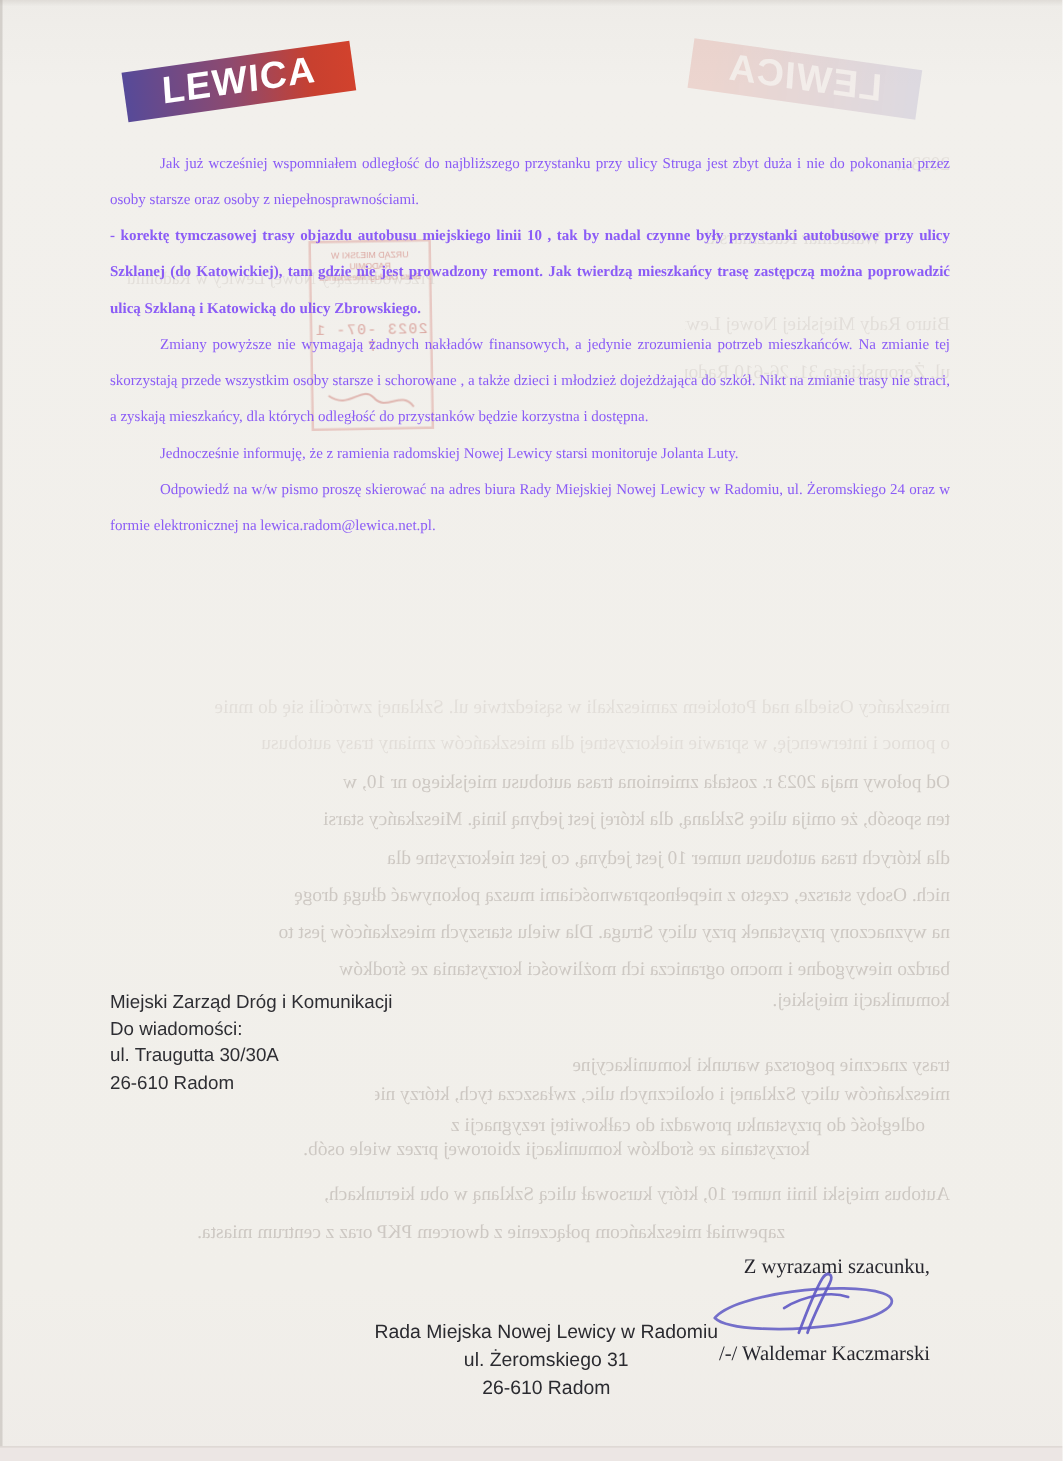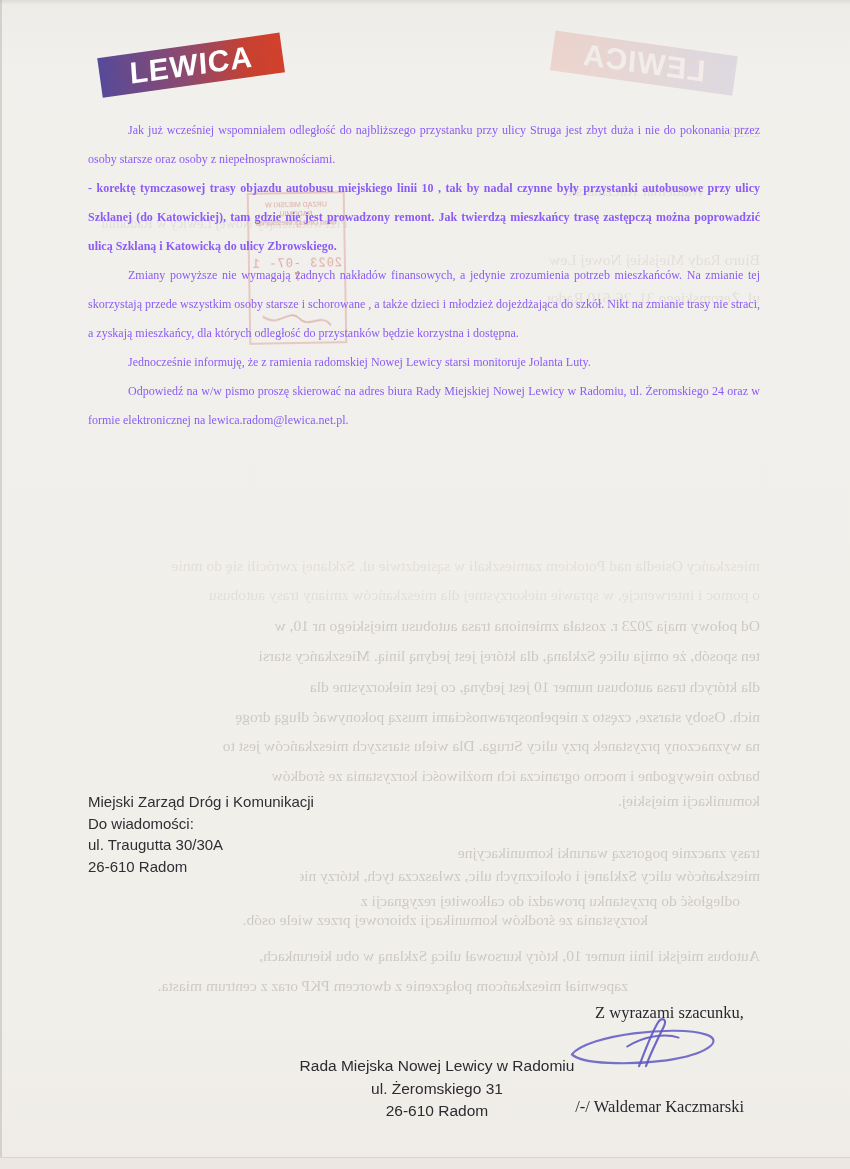--- a/index.html
+++ b/index.html
@@ -42,21 +42,21 @@
 
   
   .cc{
     position:absolute;left:88px;top:791px;width:360px;
     font-family:"Liberation Sans", sans-serif;font-size:15px;line-height:21.5px;color:#2e2e33;
   }
 
   
   .closing-block{position:absolute;left:552px;top:1000px;width:192px;text-align:right;color:#27272e;}
   .closing-text{font-size:16.5px;line-height:26px;}
-  .signed-name{font-size:16.5px;line-height:26px;margin-top:68px;white-space:nowrap;}
+  .signed-name{font-size:16.5px;line-height:26px;margin-top:44px;white-space:nowrap;}
   .sig-ink{position:absolute;left:8px;top:16px;width:168px;height:56px;}
 
   
   .footer{
     position:absolute;left:0;top:1055px;width:850px;text-align:center;
     transform:translateX(12px);
     font-family:"Liberation Sans", sans-serif;font-size:15.5px;line-height:22.5px;color:#2b2b30;
   }
 
   

